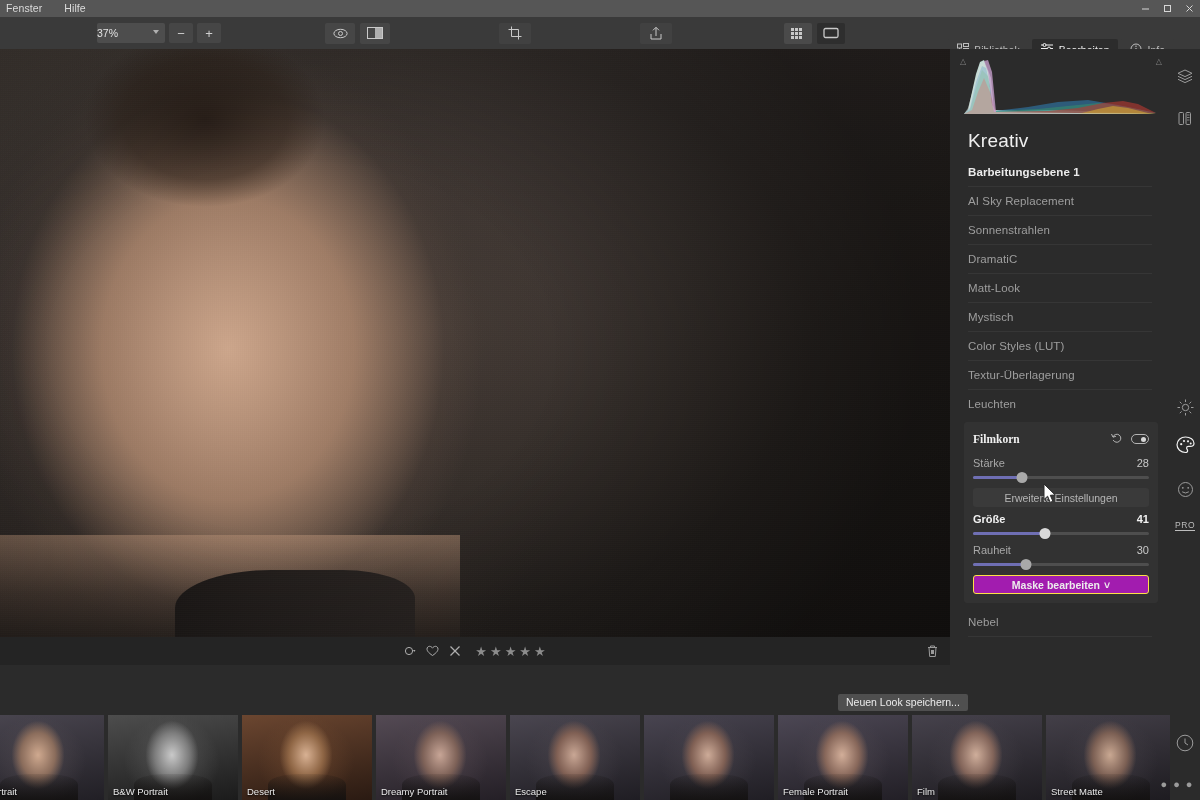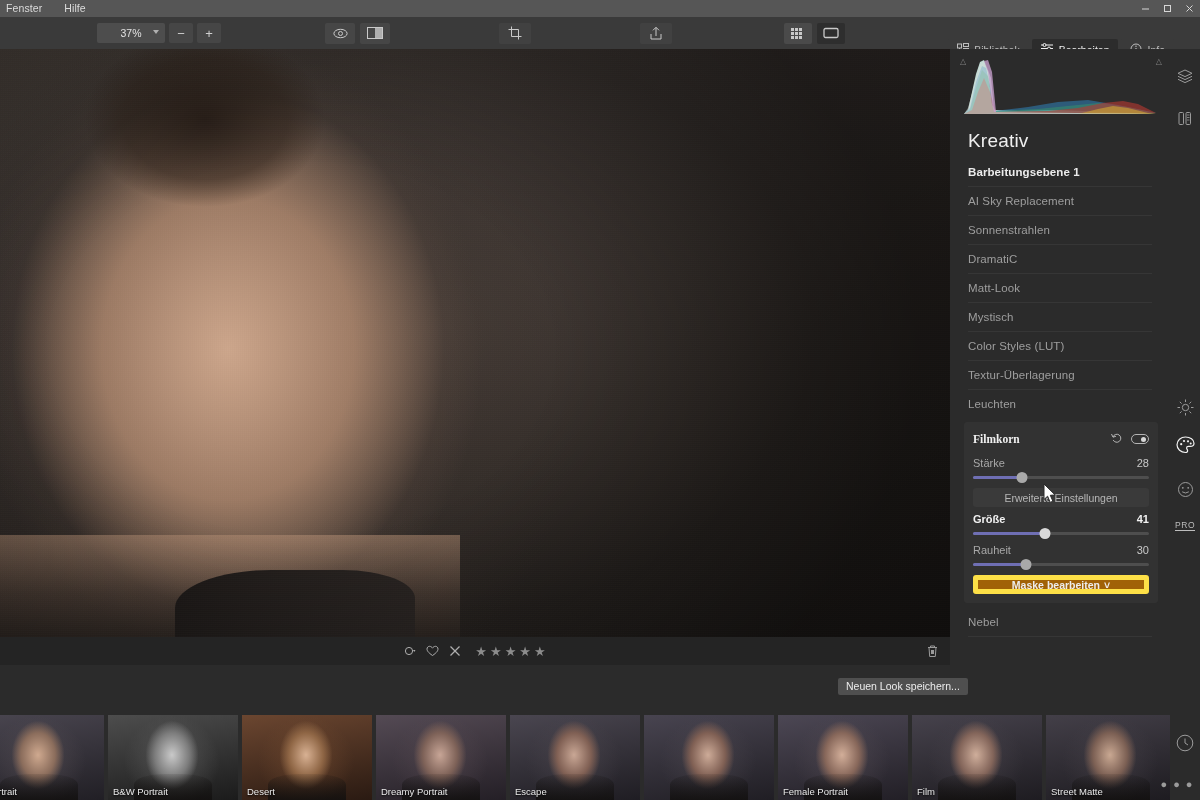--- a/index.html
+++ b/index.html
@@ -33,21 +33,21 @@
 
   
   .toolbar {
     position: absolute; top: 17px; left: 0; width: 1200px; height: 32px;
     background: #3a3a3a;
     display: flex; align-items: center;
   }
   .zoom-group { position: absolute; left: 97px; display: flex; align-items: center; }
   .zoom-sel {
     width: 68px; height: 20px; background: #4d4d4d; border-radius: 2px;
-    display: flex; align-items: center; justify-content: center;
+    display: flex; align-items: center; justify-content: flex-start;
     font-size: 10.5px; color: #e2e2e2; position: relative;
   }
   .zoom-sel .caret {
     position: absolute; right: 6px; top: 7px;
     border-left: 3px solid transparent; border-right: 3px solid transparent;
     border-top: 4px solid #b0b0b0;
   }
   .zoom-btn {
     width: 24px; height: 20px; margin-left: 4px; border-radius: 2px;
     background: #464646; color: #cfcfcf; font-size: 13px;
@@ -177,21 +177,21 @@
     position: absolute; top: -4px; width: 11px; height: 11px; border-radius: 50%;
     background: #a9a9a9; transform: translateX(-50%);
   }
   .track .knob.light { background: #d8d8d8; }
   .adv-btn {
     height: 19px; background: #3a3a3a; border-radius: 3px; margin: 2px 0 6px 0;
     display: flex; align-items: center; justify-content: center;
     font-size: 10.5px; color: #b6b6b6;
   }
   .mask-btn {
-    height: 19px; background: #a16207; border: 5px solid #fde047; border-radius: 3px;
+    height: 19px; background: #a21caf; border: 1px solid #fde047; border-radius: 3px;
     margin-top: 7px; display: flex; align-items: center; justify-content: center; gap: 4px;
     font-size: 10.5px; color: #ededed; font-weight: bold;
   }
   .post-sect { padding: 0 18px; margin-top: 5px; }
 
   
   .rail {
     position: absolute; top: 49px; right: 0; width: 30px; height: 751px;
     background: #2b2b2b;
   }
@@ -204,21 +204,21 @@
     font-size: 8.5px; color: #bdbdbd; text-align: right;
     letter-spacing: .5px; border-bottom: 1px solid #bdbdbd; width: 20px; margin: 0 auto;
   }
 
   
   .bottombar {
     position: absolute; left: 0; bottom: 0; width: 1170px; height: 135px;
     background: #2b2b2b;
   }
   .tooltip {
-    position: absolute; left: 838px; top: 678px; height: 17px;
+    position: absolute; left: 838px; top: 694px; height: 17px;
     background: #4f4f4f; border-radius: 2px; padding: 0 8px;
     font-size: 10.5px; color: #ececec; line-height: 17px;
   }
   .filmstrip {
     position: absolute; left: 0; bottom: 0; width: 1170px; height: 85px;
     display: flex; gap: 4px; overflow: hidden;
   }
   .thumb { position: relative; width: 130px; height: 85px; flex: 0 0 130px; overflow: hidden; }
   .thumb:first-child { margin-left: -26px; }
   .thumb .img { position: absolute; inset: 0; }

